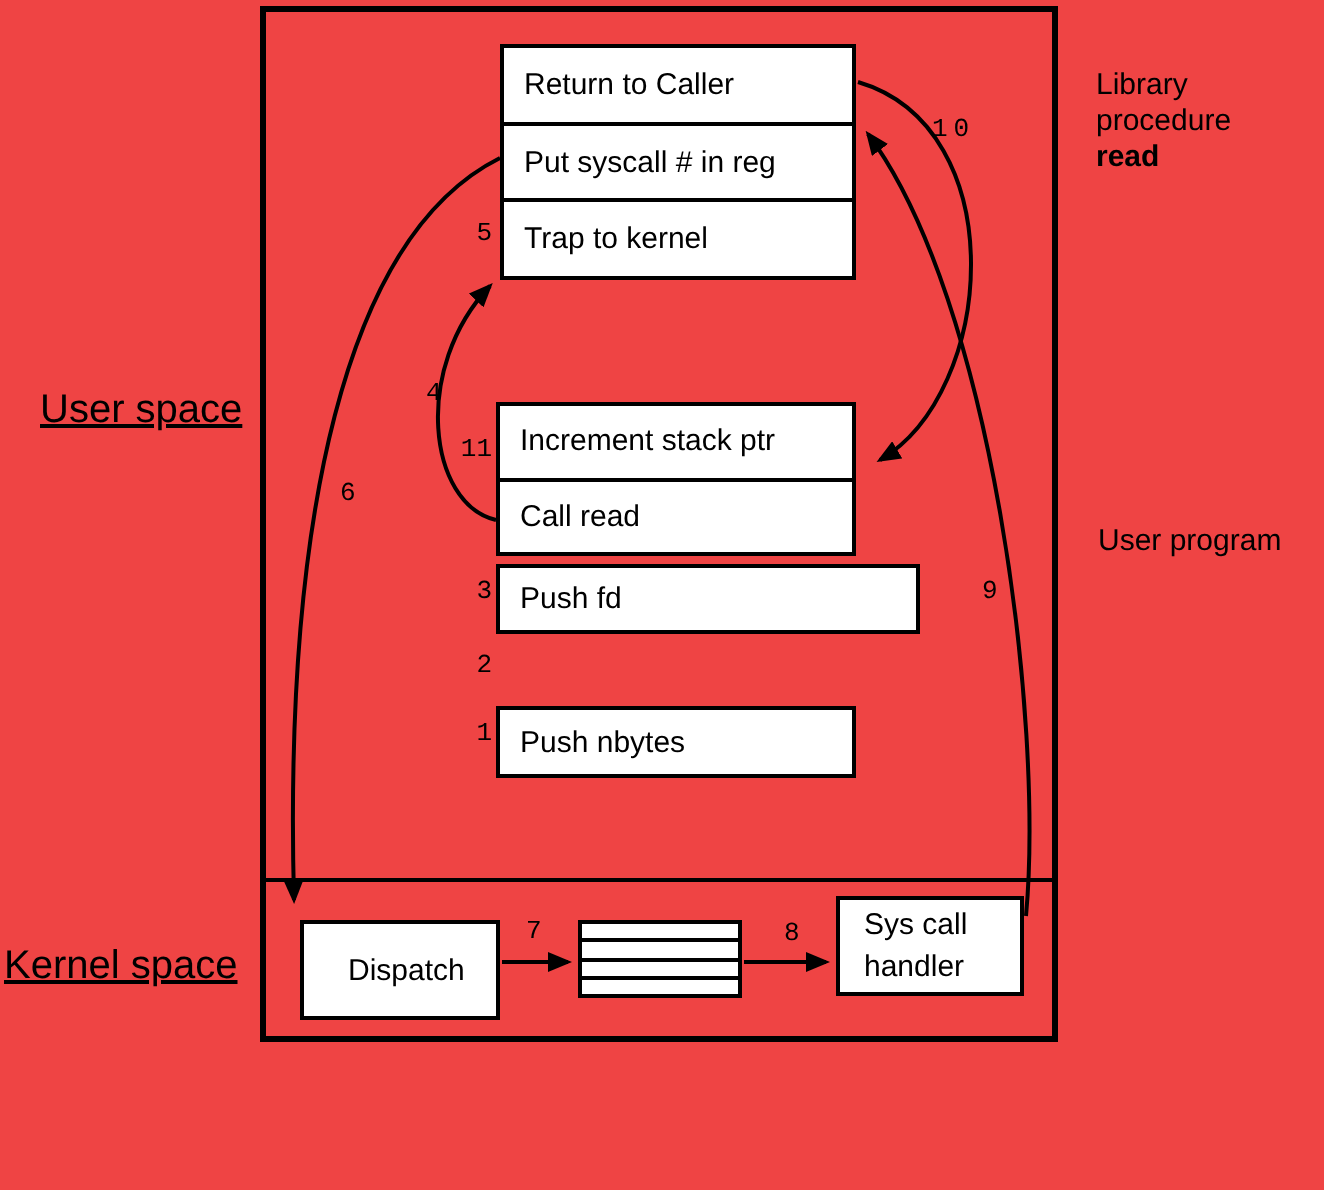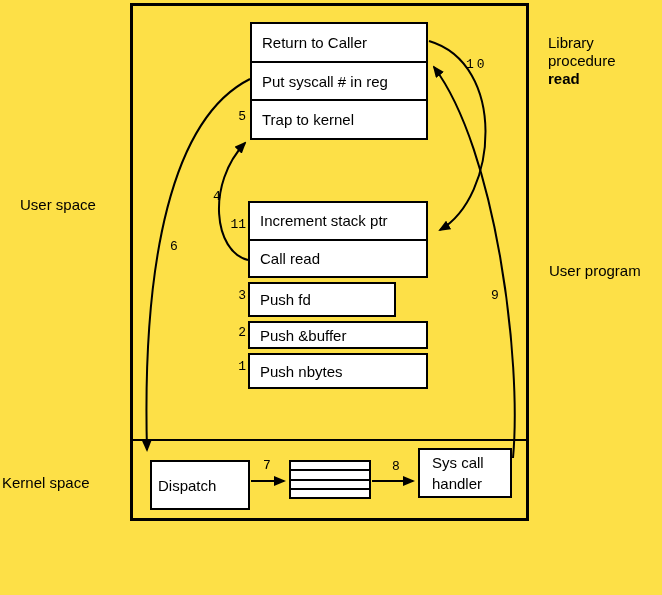--- a/index.html
+++ b/index.html
@@ -1,17 +1,17 @@
 <!DOCTYPE html>
 <html><head>
 <meta charset="utf-8">
 <style>
   html,body { margin:0; padding:0; background:#ffffff; }
   .canvas {
-    position:relative; width:662px; height:595px; background:#fde047;
+    position:relative; width:662px; height:595px; background:#ef4444;
     font-family:"Liberation Sans", sans-serif; color:#000;
     overflow:hidden;
   }
   .abs { position:absolute; box-sizing:border-box; }
   .box { position:absolute; box-sizing:border-box; border:2px solid #000; background:#fff; z-index:2; }
   .outer { border:3px solid #000; background:transparent; z-index:1; }
   .divider { position:absolute; background:#000; height:2px; z-index:1; }
   .rows { display:flex; flex-direction:column; }
   .rows .row {
     flex:1; display:flex; align-items:center; padding-left:10px;
@@ -25,21 +25,21 @@
   }
   .twolines {
     display:flex; flex-direction:column; justify-content:center;
     font-size:15px; line-height:21px; white-space:nowrap;
   }
   .step {
     position:absolute; font-family:"Liberation Mono", monospace;
     font-size:13px; line-height:15px; z-index:6; white-space:nowrap;
   }
   .step.ra { text-align:right; }
-  .sidelabel { position:absolute; font-size:15px; line-height:18px; z-index:3; white-space:nowrap; }
+  .sidelabel { position:absolute; font-size:20px; line-height:18px; z-index:3; white-space:nowrap;text-decoration:underline; }
   .caption { position:absolute; font-size:15px; line-height:18px; z-index:3; white-space:nowrap; }
   .caption .ln { display:block; }
   .em-read { font-weight:bold; }
   .gapword { margin-left:10px; }
   svg.arrows { position:absolute; left:0; top:0; z-index:5; pointer-events:none; }
   .htable { display:flex; flex-direction:column; }
   .htable .trow { flex:1; border-bottom:2px solid #000; }
   .htable .trow:last-child { border-bottom:none; }
 </style>
 </head>
@@ -65,31 +65,28 @@
 
   <div class="box rows" style="left:248px; top:201px; width:180px; height:77px;justify-content:center;">
     <div class="row">
       <span>Increment stack ptr</span>
     </div>
     <div class="row">
       <span>Call read</span>
     </div>
   </div>
 
-  <div class="box onerow" style="left:248px; top:282px; width:148px; height:35px;">
+  <div class="box onerow" style="left:248px; top:282px; width:212px; height:35px;">
     <span>Push fd</span>
-  </div>
-  <div class="box onerow" style="left:248px; top:321px; width:180px; height:28px;">
-    <span>Push &amp;buffer</span>
   </div>
   <div class="box onerow" style="left:248px; top:353px; width:180px; height:36px;">
     <span>Push nbytes</span>
   </div>
 
-  <div class="box twolines" style="left:150px; top:460px; width:100px; height:50px; padding-left:6px;">
+  <div class="box twolines" style="left:150px; top:460px; width:100px; height:50px; padding-left:22px;">
     <span>Dispatch</span>
   </div>
 
   <div class="box htable" style="left:289px; top:460px; width:82px; height:39px;">
     <div class="trow"></div>
     <div class="trow"></div>
     <div class="trow"></div>
     <div class="trow"></div>
   </div>
 

